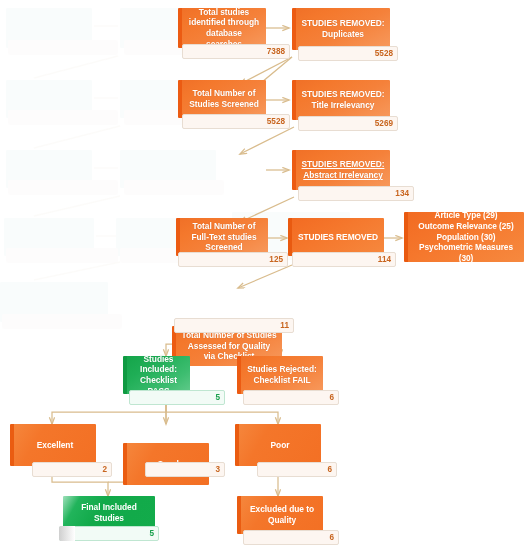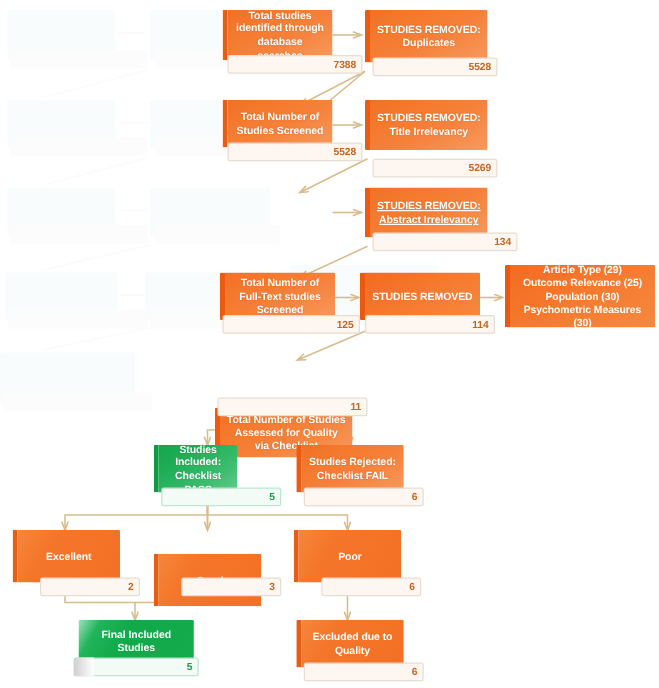--- a/index.html
+++ b/index.html
@@ -188,21 +188,21 @@
     <div class="chip" style="left:6px;top:38px;width:100px;">5528</div>
   </div>
 
   <div class="node orange" style="left:178px;top:80px;width:88px;height:38px;">
     <div class="body" style="width:88px;height:38px;">Total Number of Studies Screened</div>
     <div class="chip" style="left:4px;top:34px;width:108px;">5528</div>
   </div>
 
   <div class="node orange" style="left:292px;top:80px;width:98px;height:40px;">
     <div class="body" style="width:98px;height:40px;">STUDIES REMOVED: Title Irrelevancy</div>
-    <div class="chip" style="left:6px;top:47px;width:100px;">5269</div>
+    <div class="chip" style="left:6px;top:36px;width:100px;">5269</div>
   </div>
 
 
   <div class="node orange" style="left:292px;top:150px;width:98px;height:40px;">
     <div class="body" style="width:98px;height:40px;text-decoration:underline;">STUDIES REMOVED: Abstract Irrelevancy</div>
     <div class="chip" style="left:6px;top:36px;width:116px;">134</div>
   </div>
 
   <div class="node orange" style="left:176px;top:218px;width:92px;height:38px;">
     <div class="body" style="width:92px;height:38px;">Total Number of Full-Text studies Screened</div>

